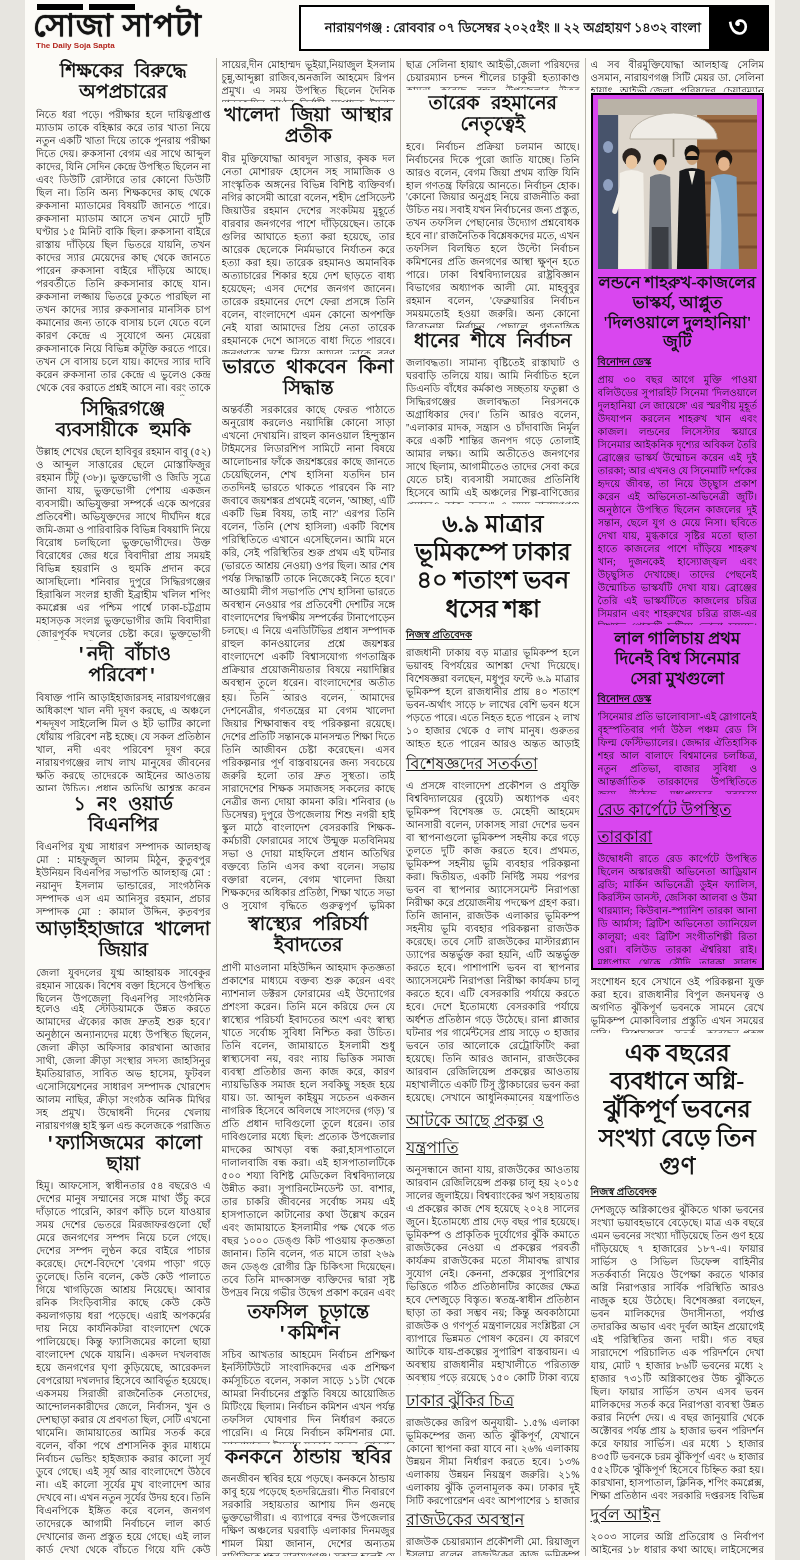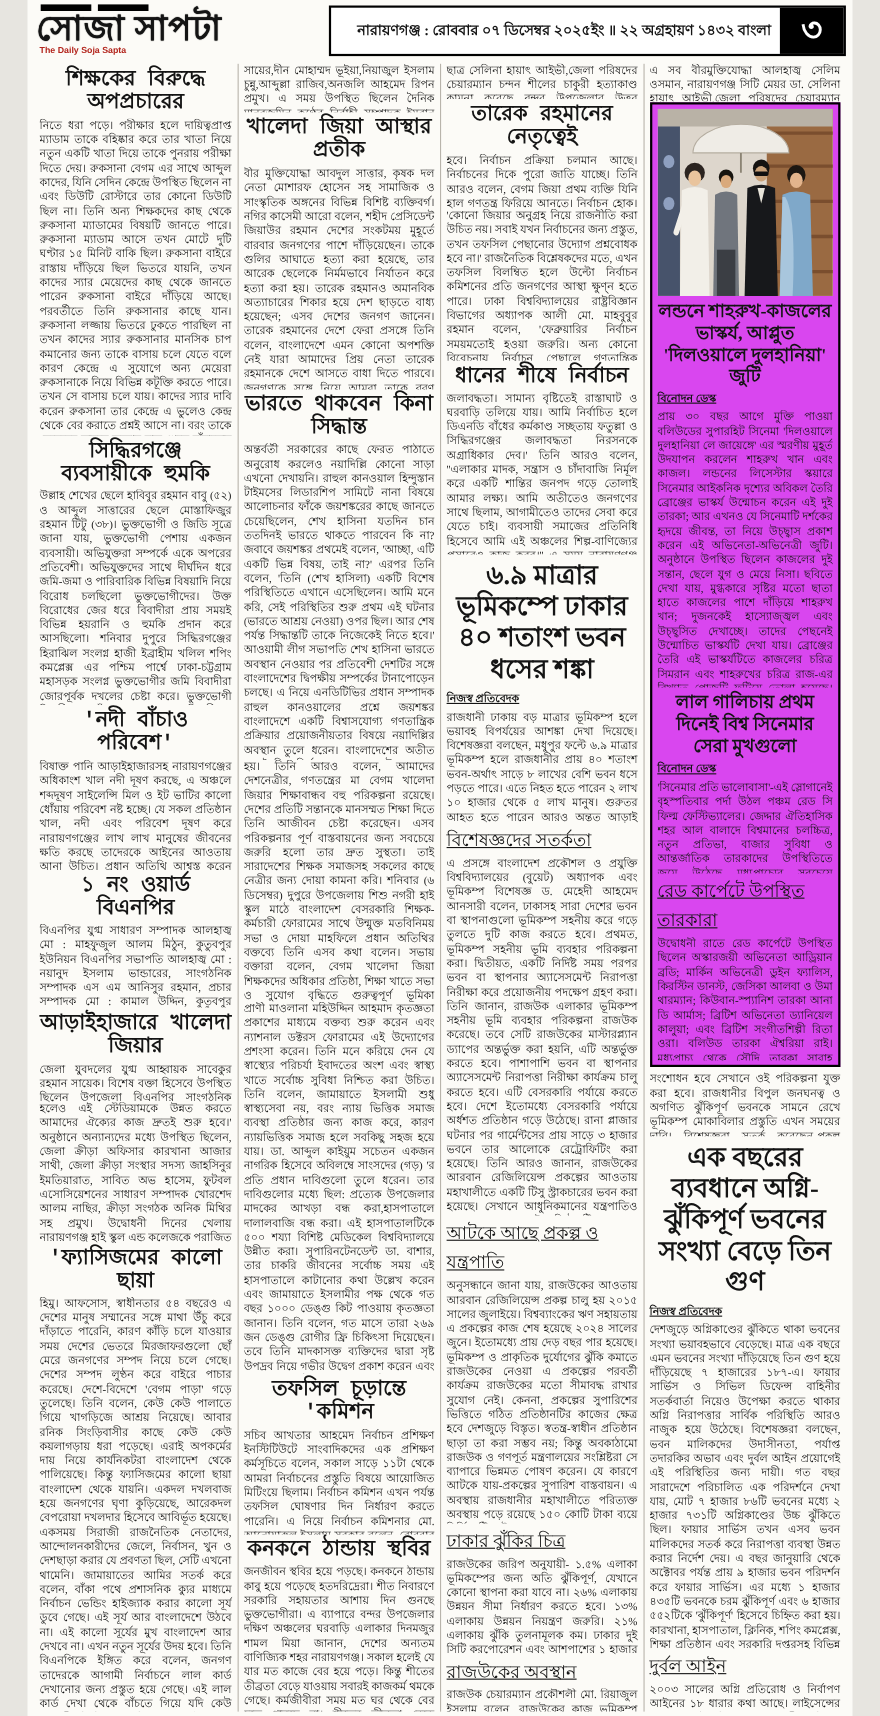--- a/index.html
+++ b/index.html
@@ -91,20 +91,21 @@
         <div class="bd" style="height:202px">বীর মুক্তিযোদ্ধা আবদুল সাত্তার, কৃষক দল নেতা মোশারফ হোসেন সহ সামাজিক ও সাংস্কৃতিক অঙ্গনের বিভিন্ন বিশিষ্ট ব্যক্তিবর্গ। নগির কাসেমী আরো বলেন, শহীদ প্রেসিডেন্ট জিয়াউর রহমান দেশের সংকটময় মুহূর্তে বারবার জনগণের পাশে দাঁড়িয়েছেন। তাকে গুলির আঘাতে হত্যা করা হয়েছে, তার আরেক ছেলেকে নির্মমভাবে নির্যাতন করে হত্যা করা হয়। তারেক রহমানও অমানবিক অত্যাচারের শিকার হয়ে দেশ ছাড়তে বাধ্য হয়েছেন; এসব দেশের জনগণ জানেন। তারেক রহমানের দেশে ফেরা প্রসঙ্গে তিনি বলেন, বাংলাদেশে এমন কোনো অপশক্তি নেই যারা আমাদের প্রিয় নেতা তারেক রহমানকে দেশে আসতে বাধা দিতে পারবে। জনগণকে সঙ্গে নিয়ে আমরা তাকে বরণ করতে প্রস্তুত। ফ্যাসিবাদী শাসনের সমালোচনা করে কাসেমী বলেন, গত ১৬ বছর আওয়ামী লীগ জোর করে ক্ষমতায় আসন দেখিয়েছে। আগামী দিনে জনগণই সিদ্ধান্ত নেবে, বাংলাদেশে কী ধরনের রাজনীতি চলবে। আসন্ন জাতীয় সংসদ নির্বাচন প্রসঙ্গে তিনি বলেন, এমন প্রার্থীকে নির্বাচিত করুন, যিনি আপনাদের জন্য কাজ করবেন; এলাকার উন্নয়নে ভূমিকা রাখবেন। আমি হিন্দু-মুসলমান-বৌদ্ধ-খ্রিস্টান দেখি না; আমরা সবাই বাঙালি; এটাই বড় পরিচয়। শেষে মুফতি নগির হোসেন কাসেমী বেগম খালেদা জিয়ার সুস্থতা, দীর্ঘ হায়াত ও দেশের শান্তি-সমৃদ্ধি কামনায় দোয়া পরিচালনা করেন।</div>
       </article>
       <article>
         <h2 class="hc">ভারতে থাকবেন কিনা সিদ্ধান্ত</h2>
         <div class="bd" style="height:288px">অন্তর্বর্তী সরকারের কাছে ফেরত পাঠাতে অনুরোধ করলেও নয়াদিল্লি কোনো সাড়া এখনো দেখায়নি। রাহুল কানওয়াল হিন্দুস্তান টাইমসের লিডারশিপ সামিটে নানা বিষয়ে আলোচনার ফাঁকে জয়শঙ্করের কাছে জানতে চেয়েছিলেন, শেখ হাসিনা যতদিন চান ততদিনই ভারতে থাকতে পারবেন কি না? জবাবে জয়শঙ্কর প্রথমেই বলেন, 'আচ্ছা, এটি একটি ভিন্ন বিষয়, তাই না?' এরপর তিনি বলেন, 'তিনি (শেখ হাসিলা) একটি বিশেষ পরিস্থিতিতে এখানে এসেছিলেন। আমি মনে করি, সেই পরিস্থিতির শুরু প্রথম এই ঘটনার (ভারতে আশ্রয় নেওয়া) ওপর ছিল। আর শেষ পর্যন্ত সিদ্ধান্তটি তাকে নিজেকেই নিতে হবে।' আওয়ামী লীগ সভাপতি শেখ হাসিনা ভারতে অবস্থান নেওয়ার পর প্রতিবেশী দেশটির সঙ্গে বাংলাদেশের দ্বিপক্ষীয় সম্পর্কের টানাপোড়েন চলছে। এ নিয়ে এনডিটিভির প্রধান সম্পাদক রাহুল কানওয়ালের প্রশ্নে জয়শঙ্কর বাংলাদেশে একটি বিশ্বাসযোগ্য গণতান্ত্রিক প্রক্রিয়ার প্রয়োজনীয়তার বিষয়ে নয়াদিল্লির অবস্থান তুলে ধরেন। বাংলাদেশের অতীত রাজনৈতিক নির্বাচনগুলোর কথা উল্লেখ করে ভারতের পররাষ্ট্রমন্ত্রী বলেন, 'আমরা যা বলেছি তা হলো, বাংলাদেশের মানুষ, বিশেষ করে যারা এখন ক্ষমতায় আছেন, তাদের আগের নির্বাচনগুলো কীভাবে পরিচালিত হয়েছিল, সেটা নিয়ে সমস্যা ছিল। এখন সমস্যা যদি নির্বাচনই হয়, তাহলে প্রথম কাজ হবে একটি সুষ্ঠু নির্বাচন করা।' দ্বিপক্ষীয় সম্পর্ক ভবিষ্যতে উন্নত হওয়ার আশা প্রকাশ করে তিনি বলেন, 'আমরা বাংলাদেশের মঙ্গল কামনা করি। আমরা মনে করি, একটি গণতান্ত্রিক দেশ হিসেবে যেকোনো গণতান্ত্রিক দেশের মতোই বাংলাদেশ গণতান্ত্রিক প্রক্রিয়ার মাধ্যমে জনগণের ইচ্ছার প্রতিফলন ঘটাতে হবে।' 'আমি নিশ্চিত যে গণতান্ত্রিক প্রক্রিয়ার ফলাফল যাই আসুক না কেন, তা দ্বিপক্ষীয় সম্পর্কের ক্ষেত্রে ভারসাম্যপূর্ণ ও পরিপক্ব দৃষ্টিভঙ্গির হবে। আশা করি, পরিস্থিতির উন্নতি হবে,' বলেন ভারতের পররাষ্ট্রমন্ত্রী।</div>
       </article>
       <article>
         <div class="bd" style="height:220px">হয়। তিনি আরও বলেন, আমাদের দেশনেত্রীর, গণতন্ত্রের মা বেগম খালেদা জিয়ার শিক্ষাবান্ধব বহু পরিকল্পনা রয়েছে। দেশের প্রতিটি সন্তানকে মানসম্মত শিক্ষা দিতে তিনি আজীবন চেষ্টা করেছেন। এসব পরিকল্পনার পূর্ণ বাস্তবায়নের জন্য সবচেয়ে জরুরি হলো তার দ্রুত সুস্থতা। তাই সারাদেশের শিক্ষক সমাজসহ সকলের কাছে নেত্রীর জন্য দোয়া কামনা করি। শনিবার (৬ ডিসেম্বর) দুপুরে উপজেলায় শিশু নগরী হাই স্কুল মাঠে বাংলাদেশ বেসরকারি শিক্ষক-কর্মচারী ফোরামের সাথে উন্মুক্ত মতবিনিময় সভা ও দোয়া মাহফিলে প্রধান অতিথির বক্তব্যে তিনি এসব কথা বলেন। সভায় বক্তারা বলেন, বেগম খালেদা জিয়া শিক্ষকদের অধিকার প্রতিষ্ঠা, শিক্ষা খাতে সভা ও সুযোগ বৃদ্ধিতে গুরুত্বপূর্ণ ভূমিকা রেখেছেন। তার সুস্থতা দেশ ও জাতির কল্যাণে অত্যন্ত প্রয়োজন। এসময় উপস্থিত ছিলেন,বাংলাদেশ বেসরকারি শিক্ষক-কর্মচারী ফোরামের আহ্বায়ক অধ্যক্ষ মো. মাইন উদ্দিন, মহাসচিব মো. রফিকুল ইসলাম, জেলা শাখার সভাপতি এইচ এম মনিরুজ্জামান, মো. শাহজাহান মিয়া, জেলা বিএনপির সাধারণ সম্পাদক মোশারফ হোসেন সহ সভাপতি কাজী নয়নুজ্জামান ইসলাম টিটু, যুগ্ম সম্পাদক আজাদুর রহমান প্রধান, বিএম ছগিম, জেলা যুবদলের সিনিয়র যুগ্ম আহ্বায়ক খাইরুল ইসলাম সজিব, রাকিব হাসান, হান্নান সেলারীসহ উপজেলার বিভিন্ন প্রতিষ্ঠানের কয়েক হাজার শিক্ষক-কর্মচারী। দোয়া মাহফিল শেষে বেসরকারি শিক্ষক-কর্মচারী ফোরামের নবনির্বাচিত নেতৃত্বের অভিষেক উপলক্ষে আলোচনা সভা অনুষ্ঠিত হয়।</div>
       </article>
       <article>
+        <h2 class="hc">স্বাস্থ্যের পরিচর্যা ইবাদতের</h2>
         <div class="bd" style="height:338px">প্রাণী মাওলানা মহিউদ্দিন আহমাদ কৃতজ্ঞতা প্রকাশের মাধ্যমে বক্তব্য শুরু করেন এবং ন্যাশনাল ডক্টরস ফোরামের এই উদ্যোগের প্রশংসা করেন। তিনি মনে করিয়ে দেন যে স্বাস্থ্যের পরিচর্যা ইবাদতের অংশ এবং স্বাস্থ্য খাতে সর্বোচ্চ সুবিধা নিশ্চিত করা উচিত। তিনি বলেন, জামায়াতে ইসলামী শুধু স্বাস্থ্যসেবা নয়, বরং ন্যায় ভিত্তিক সমাজ ব্যবস্থা প্রতিষ্ঠার জন্য কাজ করে, কারণ ন্যায়ভিত্তিক সমাজ হলে সবকিছু সহজ হয়ে যায়। ডা. আব্দুল কাইয়ুম সচেতন একজন নাগরিক হিসেবে অবিলম্বে সাংসদের (গড়) 'র প্রতি প্রধান দাবিগুলো তুলে ধরেন। তার দাবিগুলোর মধ্যে ছিল: প্রত্যেক উপজেলার মাদকের আখড়া বন্ধ করা,হাসপাতালে দালালবাজি বন্ধ করা। এই হাসপাতালটিকে ৫০০ শয্যা বিশিষ্ট মেডিকেল বিশ্ববিদ্যালয়ে উন্নীত করা। সুপারিনটেনডেন্ট ডা. বাশার, তার চাকরি জীবনের সর্বোচ্চ সময় এই হাসপাতালে কাটানোর কথা উল্লেখ করেন এবং জামায়াতে ইসলামীর পক্ষ থেকে গত বছর ১০০০ ডেঙ্গু কিট পাওয়ায় কৃতজ্ঞতা জানান। তিনি বলেন, গত মাসে তারা ২৬৯ জন ডেঙ্গু রোগীর ফ্রি চিকিৎসা দিয়েছেন। তবে তিনি মাদকাসক্ত ব্যক্তিদের দ্বারা সৃষ্ট উপদ্রব নিয়ে গভীর উদ্বেগ প্রকাশ করেন এবং জানান যে পুলিশ তাদের ধরে নিয়ে গেলেও দ্রুত জামিনে মুক্তি পেয়ে আবার একই কাজে লিপ্ত হয়। তিনি এম ডি এক্স কে ফ্যান মেশিন উপহার দেওয়ার ধন্যবাদ জানান, তবে সরকারিভাবে প্রাপ্ত সরঞ্জাম দ্রুত নষ্ট হয়ে যাওয়ার বিবরণটি তুলে ধরে, রোগীদের সার্বক্ষণিক সুবিধার জন্য দুটি ইসিজি মেশিন প্রদানের অনুরোধ জানান। উক্ত অনুষ্ঠানে উপস্থিত ছিলেন, নারায়ণগঞ্জ মহানগরী জামায়াতে ইসলামীর সেক্রেটারি ইঞ্জিনিয়ার মানোয়ার হোসাইন, সহকারী সেক্রেটারি এইচ এম নাসির উদ্দিন, মহানগরী শ্রমিক কল্যাণ সভাপতি হাফেজ আব্দুল মোমিন, ১১ নং ওয়ার্ড জামায়াত সভাপতি মুহাম্মদ হোসেন ও সেক্রেটারি মুহাম্মদ খোকন। জেলা এনডিএফ-এর ডা. কাইয়ুম, ডা. মাযহার, ডা. আমিনুল ইসলাম, ডা. আশরাফুল ইসলাম, এবং গাইনী ডা. সাবিহা আক্তার প্রমুখ।এছাড়াও অনুষ্ঠানে বাংলাদেশ জাতীয়তাবাদী মতের চিকিৎসক সংগঠন ডক্টরস অ্যাসোসিয়েশন অব বাংলাদেশ (ড্যাব) এর নেতৃবৃন্দ উপস্থিত ছিলেন।</div>
       </article>
       <article>
         <h2 class="hc">তফসিল চূড়ান্তে 'কমিশন</h2>
         <div class="bd" style="height:96px">সচিব আখতার আহমেদ নির্বাচন প্রশিক্ষণ ইনস্টিটিউটে সাংবাদিকদের এক প্রশিক্ষণ কর্মসূচিতে বলেন, সকাল সাড়ে ১১টা থেকে আমরা নির্বাচনের প্রস্তুতি বিষয়ে আয়োজিত মিটিংয়ে ছিলাম। নির্বাচন কমিশন এখন পর্যন্ত তফসিল ঘোষণার দিন নির্ধারণ করতে পারেনি। এ নিয়ে নির্বাচন কমিশনার মো. আনোয়ারুল ইসলাম সরকার বলেন, রোববার কমিশন বৈঠক অনুষ্ঠিত হবে। এতে তফসিল কবে হবে তা নির্ধারণ হতে পারে। এর আগে সিইসি জানিয়েছিলেন, ১১ ডিসেম্বরের মধ্যে তফসিল ঘোষণা হতে পারে। আর ভোট হতে পারে ৮ থেকে ১২ ফেব্রুয়ারির মধ্যে।</div>
       </article>
       <article>
         <h2 class="hc">কনকনে ঠান্ডায় স্থবির</h2>
         <div class="bd" style="height:180px">জনজীবন স্থবির হয়ে পড়ছে। কনকনে ঠান্ডায় কাবু হয়ে পড়েছে হতদরিদ্রেরা। শীত নিবারণে সরকারি সহায়তার আশায় দিন গুনছে ভুক্তভোগীরা। এ ব্যাপারে বন্দর উপজেলার দক্ষিণ অঞ্চলের ঘরবাড়ি এলাকার দিনমজুর শামল মিয়া জানান, দেশের অন্যতম বাণিজ্যিক শহর নারায়ণগঞ্জ। সকাল হলেই যে যার মত কাজে বের হয়ে পড়ে। কিন্তু শীতের তীব্রতা বেড়ে যাওয়ায় সবারই কাজকর্ম থমকে গেছে। কর্মজীবীরা সময় মত ঘর থেকে বের হতে পারছে না। শীতের তীব্রতা বেড়ে যাওয়ার কারণে রিকশা চালকদের হাটবাজার গুলোতে জনশূন্য হয়ে পড়েছে। শীতের কারণে চরম দুর্ভোগে রয়েছে শ্রমজীবী ও নিম্নআয়ের মানুষ। এদের মধ্যে অনেকে গরম কাপড়ের অভাবে চরম কষ্টে দিন কাটাচ্ছে। সরকারি সহায়তার আশায় রয়েছে তারা। এখন পর্যন্ত এ তীব্র শীতে সরকারি কোন সহায়তা পায়নি সাধারণ জনগণ। এ ব্যাপারে উত্তরাঞ্চলের বাসিন্দা মিজান জানান, আমাদের এখানে সকালে সূর্যের দেখা মিলছে না। দিন দিন কমে যাচ্ছে তাপমাত্রা। অতিরিক্ত শীত থাকার কারণে বিশেষ করে শিশু ও বৃদ্ধরা ঠান্ডা ও এজমা রোগসহ বিভিন্ন রোগে আক্রান্ত হয়ে পড়েছে। তীব্র শীত পেরিয়ে গেলেও শীতার্তদের সাহায্যে কেউ এগিয়ে আসছে না।</div>
       </article>

